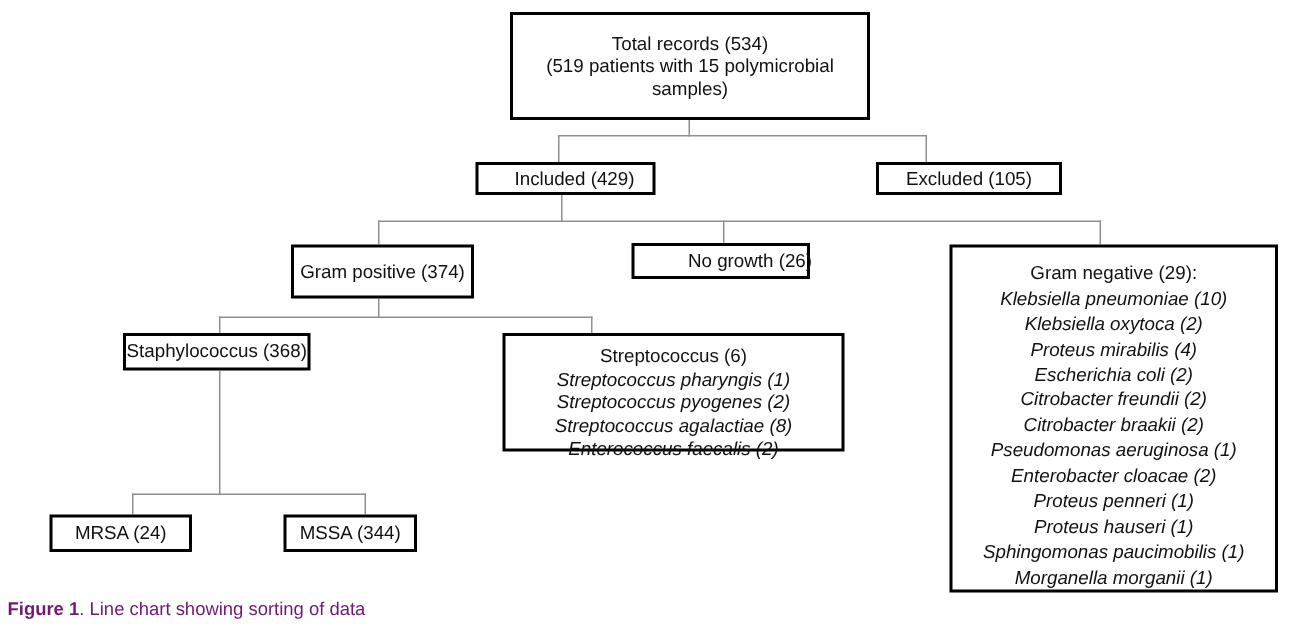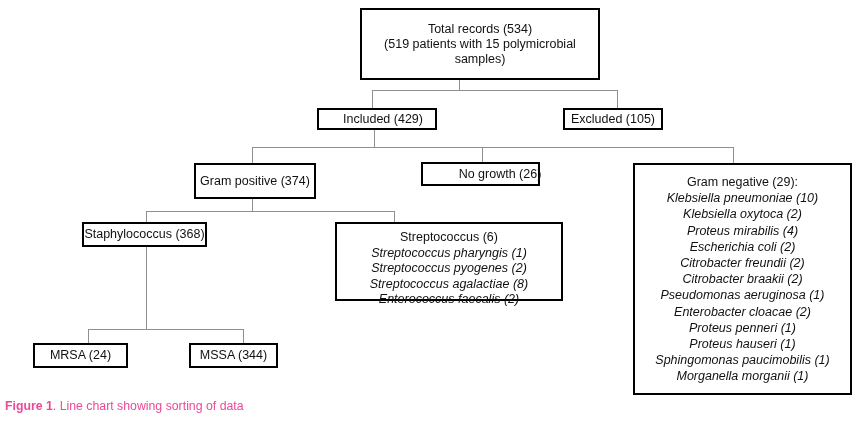--- a/index.html
+++ b/index.html
@@ -23,39 +23,39 @@
     color: #111111;
     font-size: 12.5px;
     line-height: 15px;
     display: flex;
     align-items: center;
     justify-content: center;
     text-align: center;
   }
   .node-box.multi {
     flex-direction: column;
-    justify-content: flex-start;
+    justify-content: space-between;
     align-items: stretch;
   }
   .node-line { white-space: nowrap; }
   .wrap-line { white-space: normal; }
   .italic { font-style: italic; }
   .connector {
     position: absolute;
     background: #8f8f8f;
   }
   .hline { height: 1px; }
   .vline { width: 1px; }
   #caption {
     position: absolute;
     left: 5px;
     top: 399px;
     font-size: 12.3px;
     line-height: 15px;
-    color: #ec4899;
+    color: #701a75;
     white-space: nowrap;
   }
   #caption .cap-label { font-weight: bold; }
 </style>
 </head>
 <body>
 
 <div id="figure-canvas">
 
   <div class="connector vline" style="left:459px; top:80px;  height:11px;"></div>
@@ -72,30 +72,30 @@
   <div class="connector vline" style="left:252px; top:187px; height:25px;"></div>
   <div class="connector hline" style="left:146px; top:211px; width:249px;"></div>
   <div class="connector vline" style="left:146px; top:211px; height:12px;"></div>
   <div class="connector vline" style="left:394px; top:211px; height:12px;"></div>
 
   <div class="connector vline" style="left:146px; top:247px; height:83px;"></div>
   <div class="connector hline" style="left:88px;  top:329px; width:156px;"></div>
   <div class="connector vline" style="left:88px;  top:329px; height:14px;"></div>
   <div class="connector vline" style="left:243px; top:329px; height:14px;"></div>
 
-  <div class="node-box multi" style="left:340px; top:8px; width:240px; height:72px; justify-content:center; padding:0 7px;margin-left:20px;">
+  <div class="node-box multi" style="left:340px; top:8px; width:240px; height:72px; justify-content:center; padding:0 7px;">
     <div class="wrap-line">Total records (534)</div>
     <div class="wrap-line">(519 patients with 15 polymicrobial samples)</div>
   </div>
 
   <div class="node-box" style="left:317px; top:108px; width:120px; height:22px;padding-left:12px;">
     <span class="node-line">Included (429)</span>
   </div>
 
-  <div class="node-box" style="left:563px; top:108px; width:100px; height:22px;">
+  <div class="node-box" style="left:584px; top:108px; width:124px; height:22px;">
     <span class="node-line">Excluded (105)</span>
   </div>
 
   <div class="node-box" style="left:194px; top:163px; width:122px; height:36px;">
     <span class="node-line">Gram positive (374)</span>
   </div>
 
   <div class="node-box" style="left:421px; top:162px; width:119px; height:24px;padding-left:39px;">
     <span class="node-line">No growth (26)</span>
   </div>

